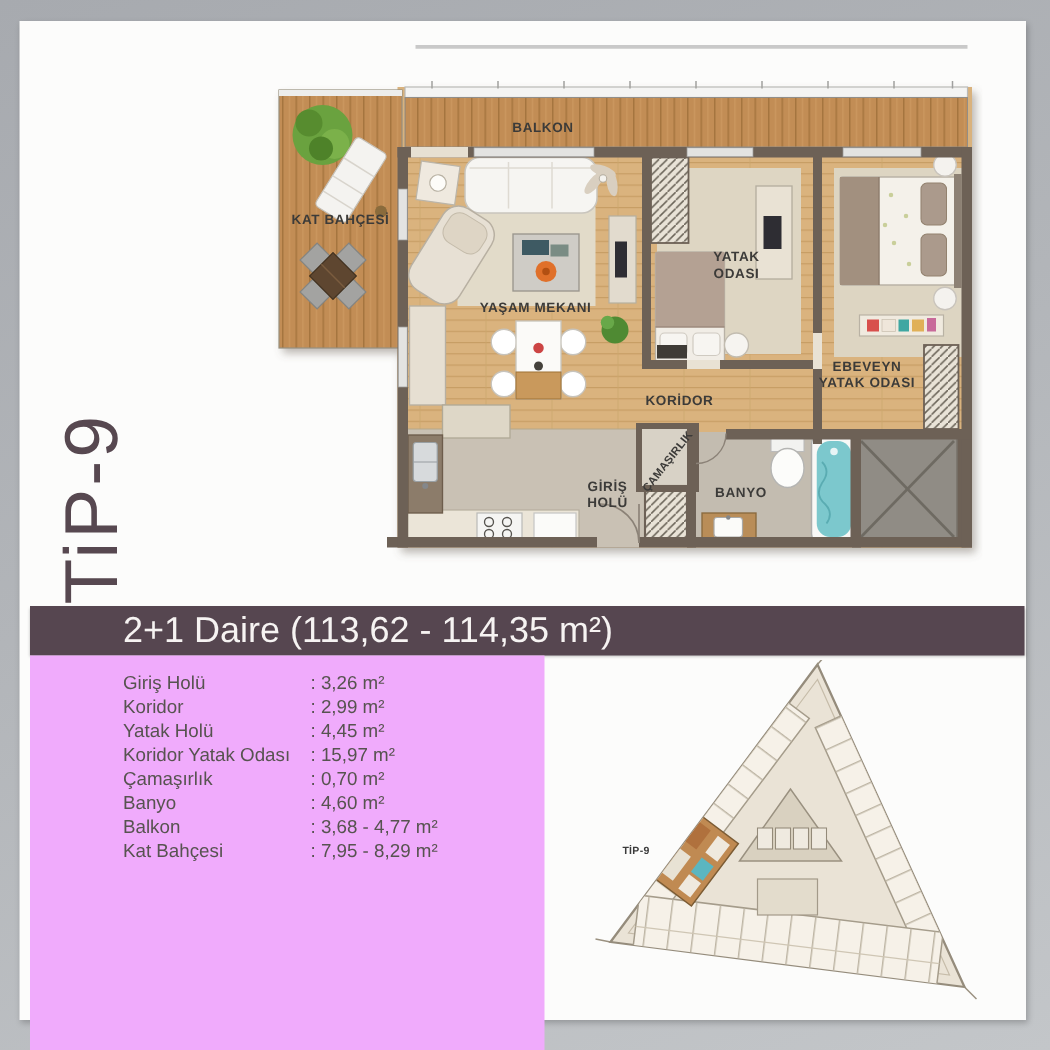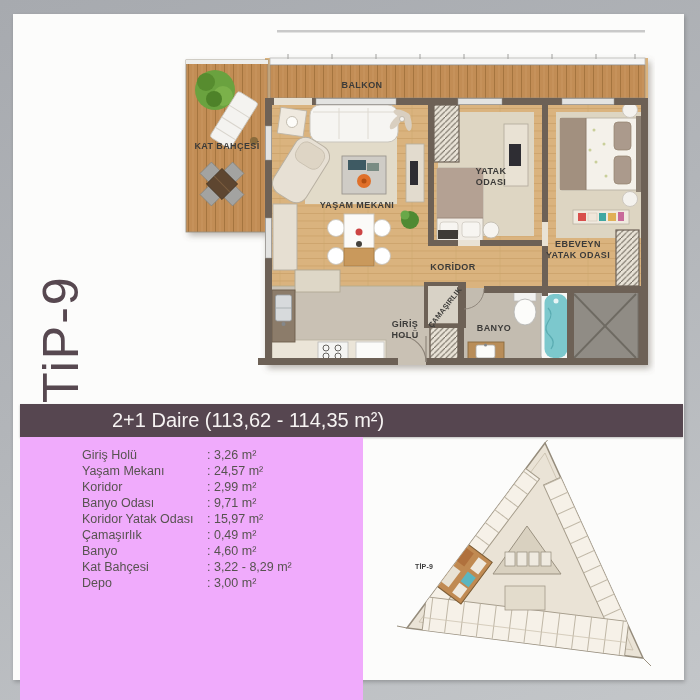--- a/index.html
+++ b/index.html
@@ -13,22 +13,22 @@
     background:#fcfcfb;box-shadow:1px 2px 4px rgba(0,0,0,.22);
   }
   .tip-vertical{
     position:absolute;left:19px;top:389px;width:158px;height:58px;
     transform:rotate(-90deg);transform-origin:0 0;
     font-size:50px;line-height:58px;letter-spacing:2px;
     color:#574850;white-space:nowrap;
   }
   .title-bar{
     position:absolute;left:7px;top:390px;width:663px;height:33px;
-    background:#564650;color:#f6f3f2;font-size:20px;line-height:33px;
-    padding-left:92px;box-sizing:border-box;white-space:nowrap;
+    background:#564650;color:#f6f3f2;font-size:24px;line-height:33px;
+    padding-left:62px;box-sizing:border-box;white-space:nowrap;
     box-shadow:0 1px 2px rgba(0,0,0,.25);
   }
   .list-panel{
     position:absolute;left:7px;top:423px;width:343px;height:286px;
     background:#f0abfc;
   }
   .room-list{padding:10px 0 0 62px;}
   .room-row{height:16px;line-height:16px;font-size:12.5px;color:#575350;white-space:nowrap;}
   .room-row .lbl{display:inline-block;width:125px;}
   .room-row .val{display:inline-block;}
@@ -305,28 +305,27 @@
     <text class="fp-label" x="324" y="313">BANYO</text>
   </svg>
 
   <div class="title-bar">
     <span>2+1 Daire (113,62 - 114,35 m²)</span>
   </div>
 
   <div class="list-panel">
     <div class="room-list">
       <div class="room-row"><span class="lbl">Giriş Holü</span><span class="val">: 3,26 m²</span></div>
-      <div class="room-row"><span class="lbl">Yaşam Mekanı</span><span class="val">: 24,57 m²</span></div>
       <div class="room-row"><span class="lbl">Koridor</span><span class="val">: 2,99 m²</span></div>
-      <div class="room-row"><span class="lbl">Banyo Odası</span><span class="val">: 9,71 m²</span></div>
+      <div class="room-row"><span class="lbl">Yatak Holü</span><span class="val">: 4,45 m²</span></div>
       <div class="room-row"><span class="lbl">Koridor Yatak Odası</span><span class="val">: 15,97 m²</span></div>
-      <div class="room-row"><span class="lbl">Çamaşırlık</span><span class="val">: 0,49 m²</span></div>
+      <div class="room-row"><span class="lbl">Çamaşırlık</span><span class="val">: 0,70 m²</span></div>
       <div class="room-row"><span class="lbl">Banyo</span><span class="val">: 4,60 m²</span></div>
-      <div class="room-row"><span class="lbl">Kat Bahçesi</span><span class="val">: 3,22 - 8,29 m²</span></div>
-      <div class="room-row"><span class="lbl">Depo</span><span class="val">: 3,00 m²</span></div>
+      <div class="room-row"><span class="lbl">Balkon</span><span class="val">: 3,68 - 4,77 m²</span></div>
+      <div class="room-row"><span class="lbl">Kat Bahçesi</span><span class="val">: 7,95 - 8,29 m²</span></div>
     </div>
   </div>
 
   <svg style="position:absolute;left:362px;top:426px;" width="290" height="240" viewBox="0 0 290 240">
     <defs>
       <clipPath id="tri-clip">
           <path d="M170 3 L32 188 L268 218 Z"></path>
         </clipPath>
       <pattern id="pat-units" width="16" height="300" patternUnits="userSpaceOnUse">
         <line x1="0.5" y1="0" x2="0.5" y2="300" stroke="#b9b09e" stroke-width="0.9"></line>

